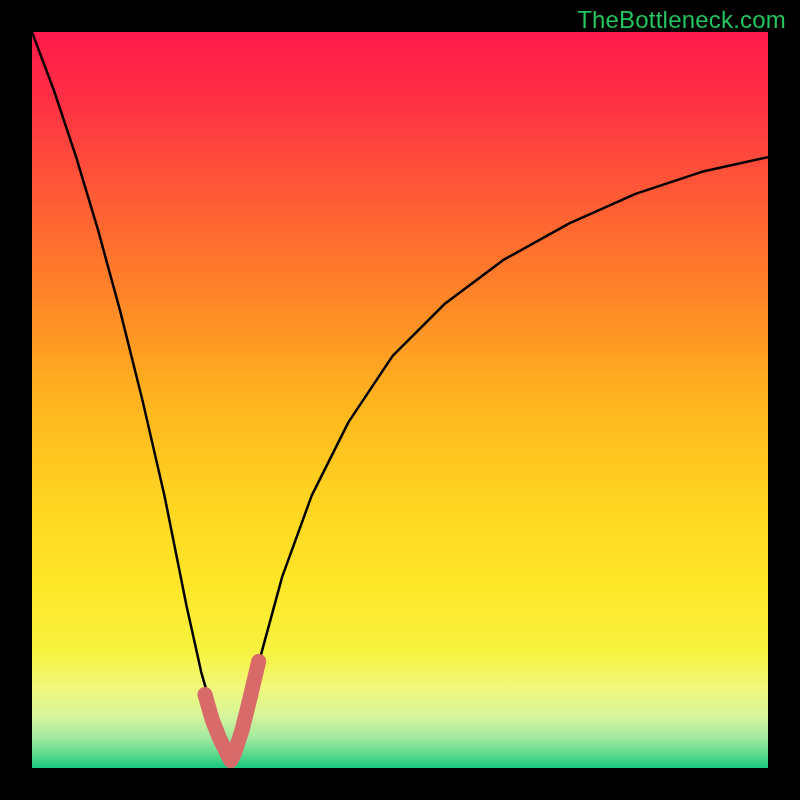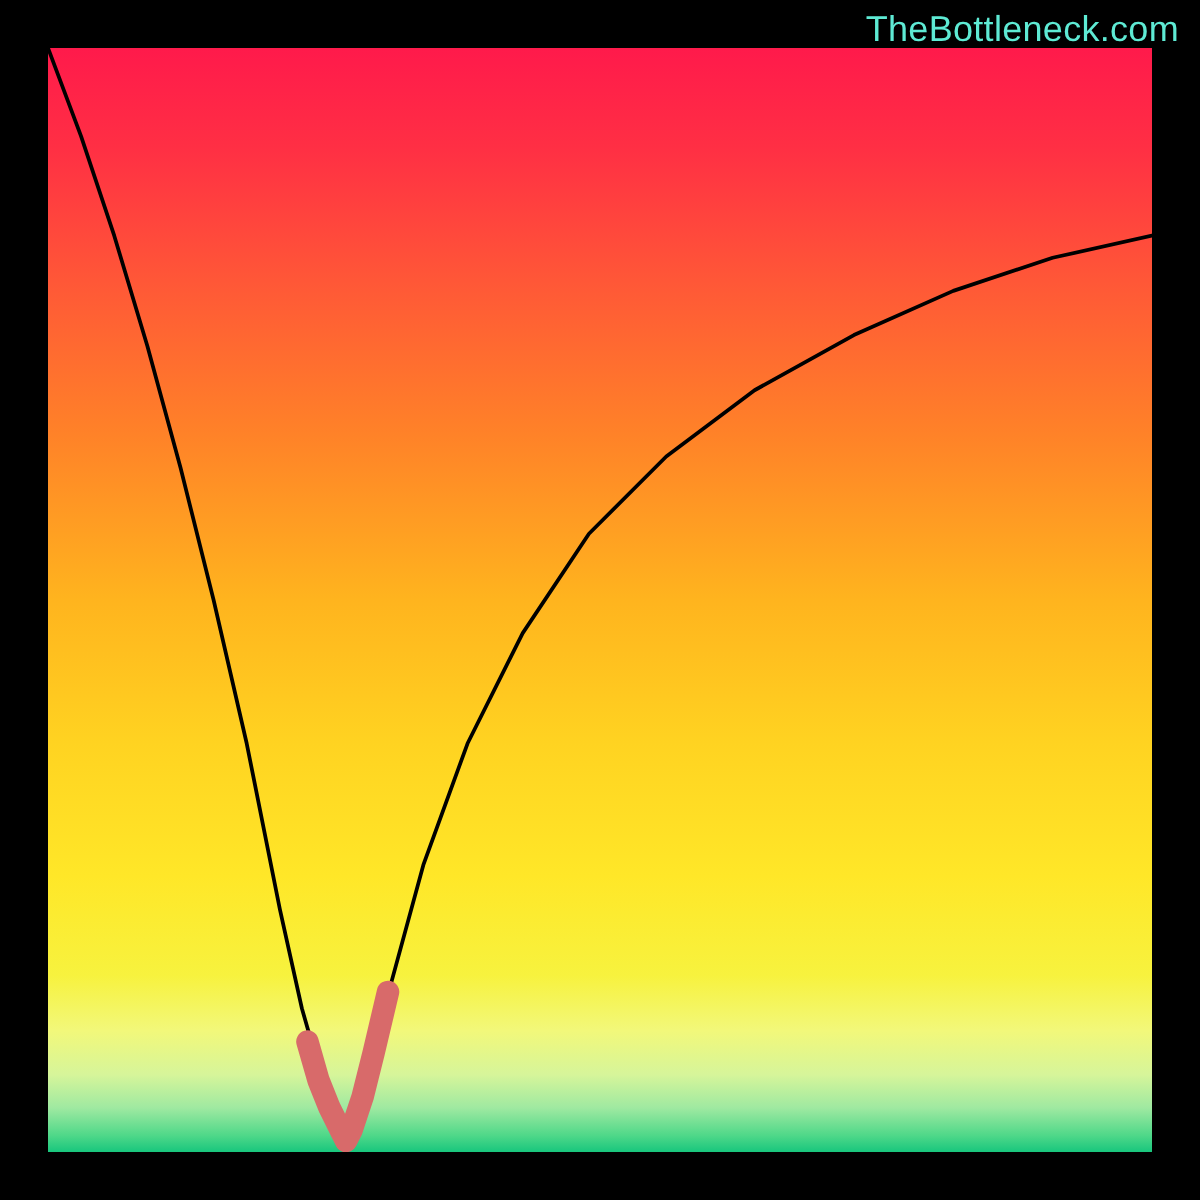--- a/index.html
+++ b/index.html
@@ -14,21 +14,21 @@
   .stage {
     position: relative;
     width: 800px;
     height: 800px;
     background: #000;
   }
   .watermark {
     position: absolute;
     top: 6px;
     right: 14px;
-    color: #5eead4;
+    color: #22c55e;
     font-size: 24px;
     font-weight: 500;
     letter-spacing: 0.2px;
     z-index: 20;
   }
   .plot-area {
     position: absolute;
     left: 32px;
     top: 32px;
     width: 736px;

